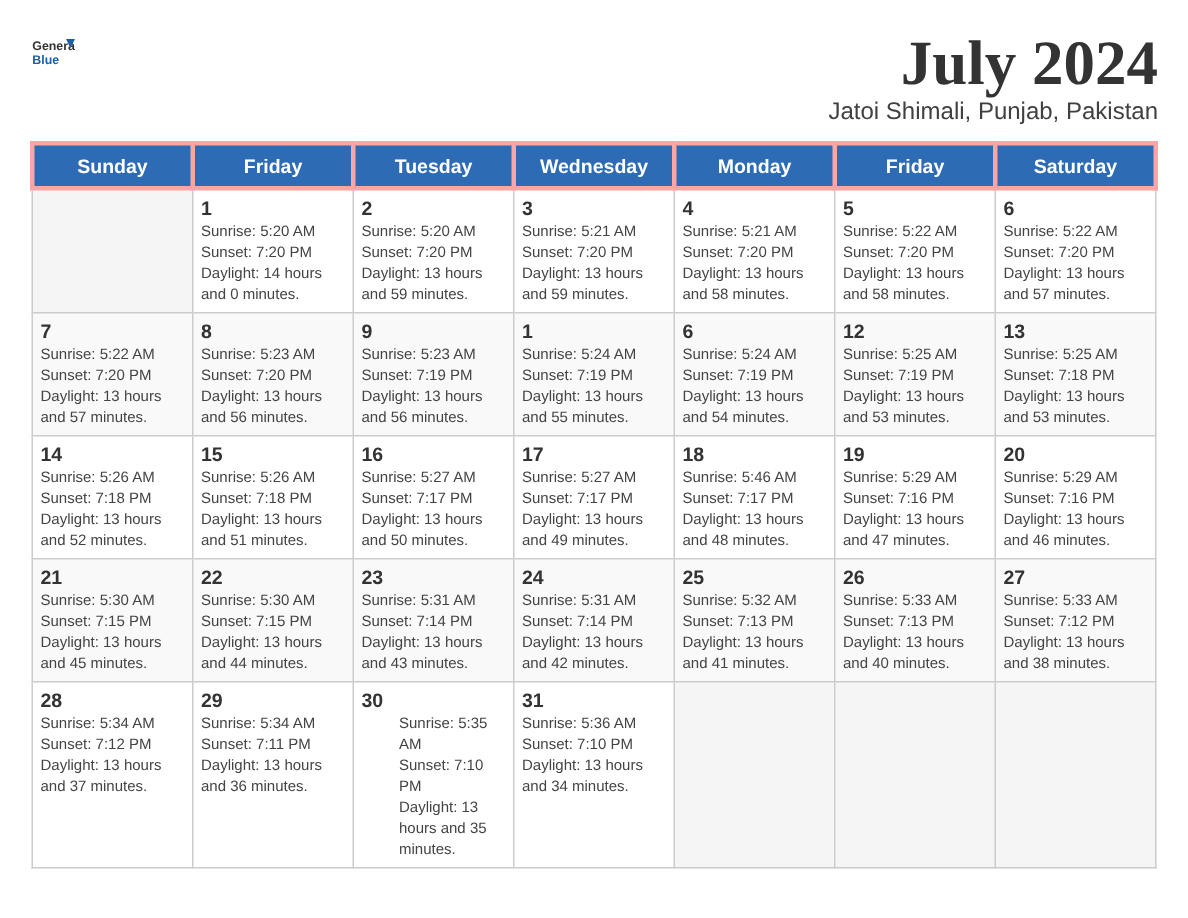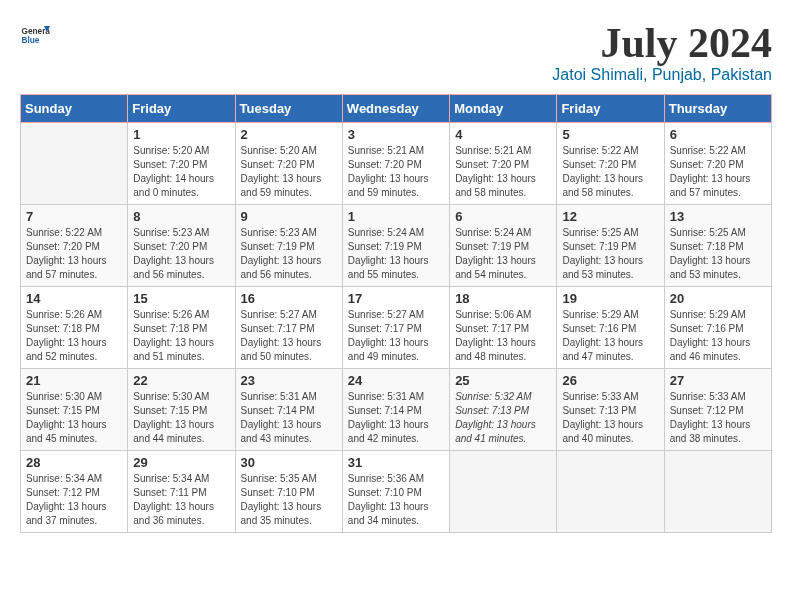--- a/index.html
+++ b/index.html
@@ -30,34 +30,34 @@
     }
     .month-title {
       font-size: 42px;
       font-weight: bold;
       color: #333;
       line-height: 1.1;
       font-family: Liberation Serif, serif;
     }
     .location-title {
       font-size: 16px;
-      color: #0369a1;
+      color: #404040;
     }
     table {
       width: 100%;
       border-collapse: collapse;
       table-layout: fixed;
     }
     thead th {
       background-color: #2d6cb5;
       color: #fff;
       font-size: 13px;
       padding: 6px 4px;
-      text-align: left;
-      border: 1px solid #fca5a5;
+      text-align: center;
+      border: 3px solid #fca5a5;
     }
     tbody td {
       vertical-align: top;
       border: 1px solid #ccc;
       padding: 4px 5px;
       height: 80px;
       font-size: 10.5px;
       color: #333;
       background: #fff;
     }
@@ -99,21 +99,21 @@
 
 <table>
   <thead>
     <tr id="header-row">
         <th>Sunday</th>
         <th>Friday</th>
         <th>Tuesday</th>
         <th>Wednesday</th>
         <th>Monday</th>
         <th>Friday</th>
-        <th>Thursday</th>
+        <th>Saturday</th>
       </tr>
   </thead>
   <tbody id="calendar-body">
   <tr>
         <td class="empty-cell"></td>
         <td>
           <span class="day-number">1</span>
           <div class="day-info" style="white-space: pre-line;">Sunrise: 5:20 AM
 Sunset: 7:20 PM
 Daylight: 14 hours and 0 minutes.</div>
@@ -213,21 +213,21 @@
 Daylight: 13 hours and 50 minutes.</div>
         </td>
         <td>
           <span class="day-number">17</span>
           <div class="day-info" style="white-space: pre-line;">Sunrise: 5:27 AM
 Sunset: 7:17 PM
 Daylight: 13 hours and 49 minutes.</div>
         </td>
         <td>
           <span class="day-number">18</span>
-          <div class="day-info" style="white-space: pre-line;">Sunrise: 5:06 AM
+          <div class="day-info" style="white-space: pre-line;">Sunrise: 5:46 AM
 Sunset: 7:17 PM
 Daylight: 13 hours and 48 minutes.</div>
         </td>
         <td>
           <span class="day-number">19</span>
           <div class="day-info" style="white-space: pre-line;">Sunrise: 5:29 AM
 Sunset: 7:16 PM
 Daylight: 13 hours and 47 minutes.</div>
         </td>
         <td>
@@ -257,21 +257,21 @@
 Daylight: 13 hours and 43 minutes.</div>
         </td>
         <td>
           <span class="day-number">24</span>
           <div class="day-info" style="white-space: pre-line;">Sunrise: 5:31 AM
 Sunset: 7:14 PM
 Daylight: 13 hours and 42 minutes.</div>
         </td>
         <td>
           <span class="day-number">25</span>
-          <div class="day-info" style="white-space: pre-line; font-style: italic;">Sunrise: 5:32 AM
+          <div class="day-info" style="white-space: pre-line;">Sunrise: 5:32 AM
 Sunset: 7:13 PM
 Daylight: 13 hours and 41 minutes.</div>
         </td>
         <td>
           <span class="day-number">26</span>
           <div class="day-info" style="white-space: pre-line;">Sunrise: 5:33 AM
 Sunset: 7:13 PM
 Daylight: 13 hours and 40 minutes.</div>
         </td>
         <td>
@@ -289,21 +289,21 @@
 Daylight: 13 hours and 37 minutes.</div>
         </td>
         <td>
           <span class="day-number">29</span>
           <div class="day-info" style="white-space: pre-line;">Sunrise: 5:34 AM
 Sunset: 7:11 PM
 Daylight: 13 hours and 36 minutes.</div>
         </td>
         <td>
           <span class="day-number">30</span>
-          <div class="day-info" style="white-space: pre-line;">Sunrise: 5:35 AM
+          <div class="day-info" style="white-space: pre-line; margin-left: 25px;">Sunrise: 5:35 AM
 Sunset: 7:10 PM
 Daylight: 13 hours and 35 minutes.</div>
         </td>
         <td>
           <span class="day-number">31</span>
           <div class="day-info" style="white-space: pre-line;">Sunrise: 5:36 AM
 Sunset: 7:10 PM
 Daylight: 13 hours and 34 minutes.</div>
         </td>
         <td class="empty-cell"></td>

